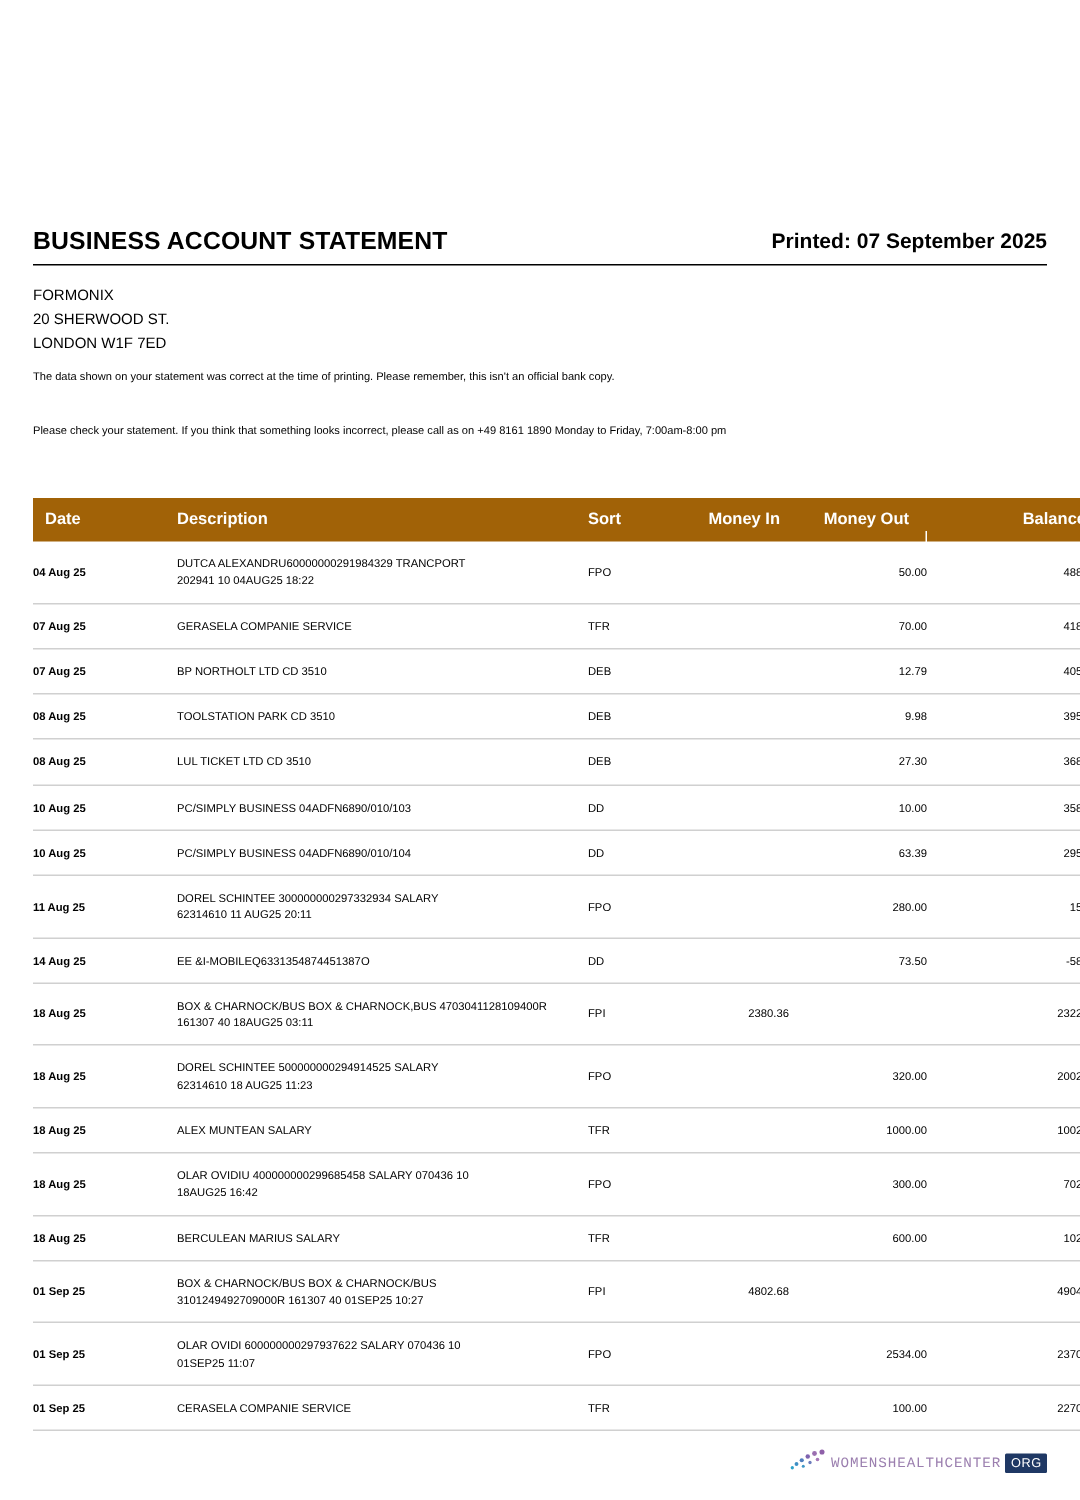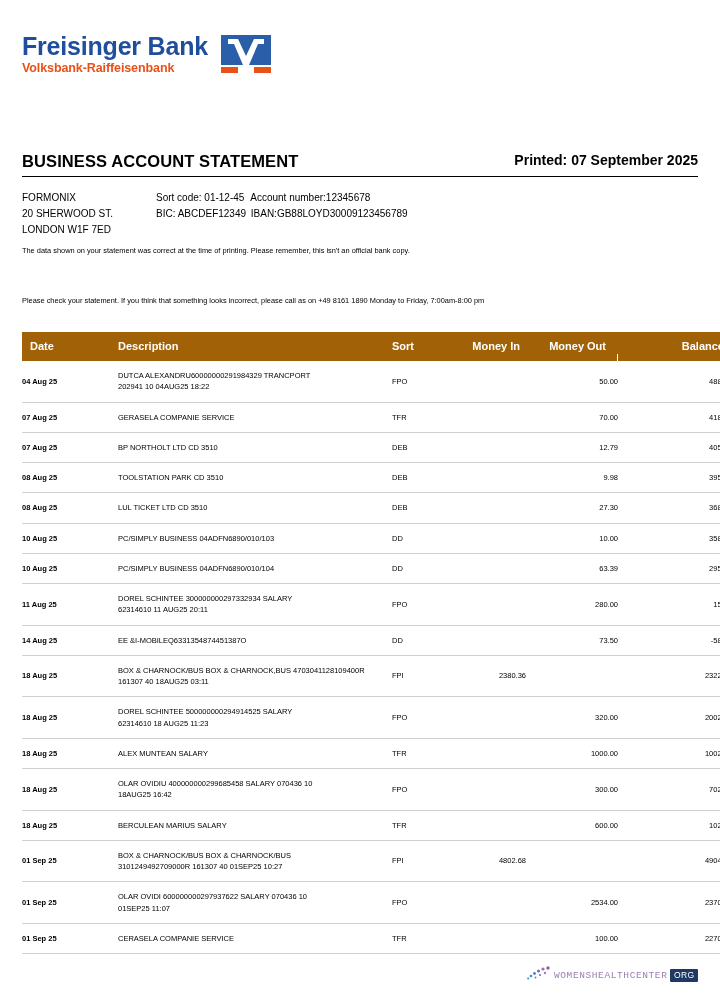--- a/index.html
+++ b/index.html
@@ -96,21 +96,21 @@
   
   .note-1 {
     position: absolute;
     left: 22px;
     top: 246px;
     font-size: 7.4px;
   }
   .note-2 {
     position: absolute;
     left: 22px;
-    top: 296px;
+    top: 282px;
     font-size: 7.4px;
   }
 
   
   .txn-table {
     position: absolute;
     left: 22px;
     top: 332px;
     width: 676px;
     border-collapse: collapse;
@@ -185,55 +185,31 @@
     letter-spacing: 0.4px;
     padding: 1.5px 3.5px;
     border-radius: 1px;
   }
 </style>
 </head>
 <body>
 
 <div class="page">
 
-  <div class="letterhead">
-    <div class="brand-text">
-      <div class="brand-name">Freisinger Bank</div>
-      <div class="brand-sub">Volksbank-Raiffeisenbank</div>
-    </div>
-    <div class="logo-mark">
-      <svg width="52" height="40" viewBox="0 0 52 40" xmlns="http://www.w3.org/2000/svg">
-        <rect x="1" y="1" width="50" height="30" fill="#2B5EA8"></rect>
-        <path d="M8 5 L18 5 L26 22 L34 5 L44 5 L44 10 L38 10 L29 31 L23 31 L14 10 L8 10 Z" fill="#FFFFFF"></path>
-        <rect x="1" y="33" width="17" height="6" fill="#E8511A"></rect>
-        <rect x="34" y="33" width="17" height="6" fill="#E8511A"></rect>
-      </svg>
-    </div>
-  </div>
 
   <div class="title-row">
     <div class="doc-title">BUSINESS ACCOUNT STATEMENT</div>
     <div class="printed">Printed: 07 September 2025</div>
   </div>
 
   <div class="acct-block">
     <div class="acct-address">
       <div>FORMONIX</div>
       <div>20 SHERWOOD ST.</div>
       <div>LONDON W1F 7ED</div>
-    </div>
-    <div class="acct-numbers">
-      <div class="acct-details-line">
-        <span class="sortcode-col">Sort code: 01-12-45</span>
-        <span>Account number:12345678</span>
-      </div>
-      <div class="acct-details-line">
-        <span class="sortcode-col">BIC: ABCDEF12349</span>
-        <span>IBAN:GB88LOYD30009123456789</span>
-      </div>
     </div>
   </div>
 
   <div class="note-1">The data shown on your statement was correct at the time of printing. Please remember, this isn't an official bank copy.</div>
   <div class="note-2">Please check your statement. If you think that something looks incorrect, please call as on +49 8161 1890 Monday to Friday, 7:00am-8:00 pm</div>
 
   <table class="txn-table">
     <thead>
       <tr>
         <th class="th-date">Date</th>

